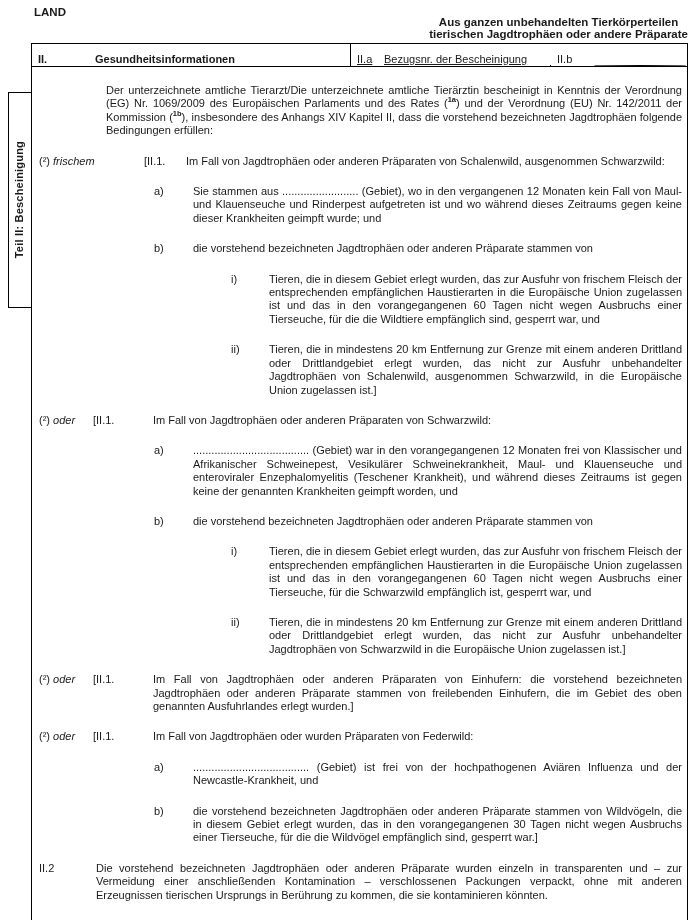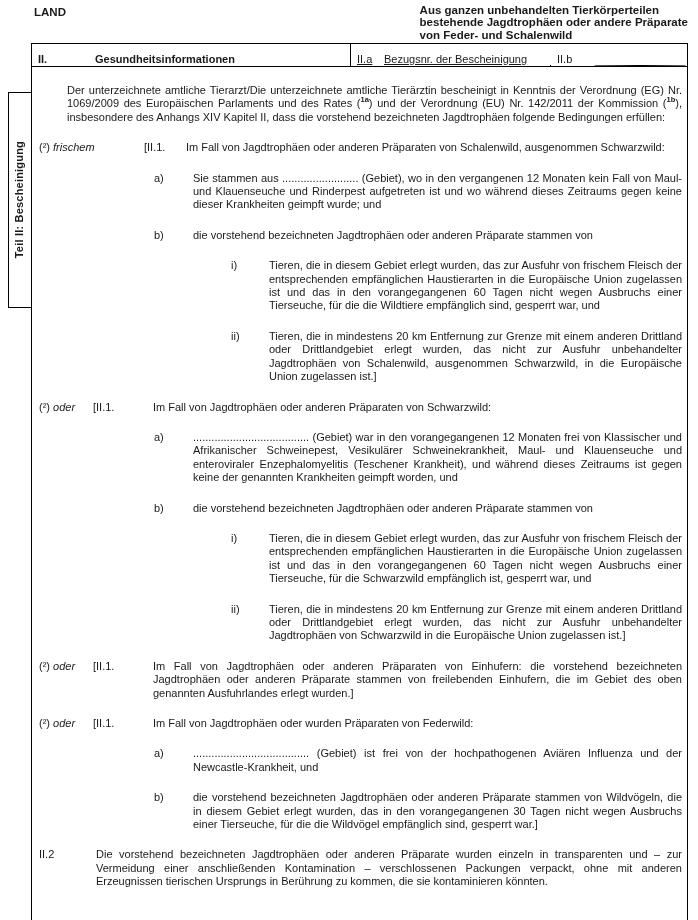--- a/index.html
+++ b/index.html
@@ -4,21 +4,21 @@
 <style>
   html,body { margin:0; padding:0; background:#fff; }
   .page {
     position:relative; width:698px; height:920px; overflow:hidden;
     background:#ffffff; color:#1a1a1a;
     font-family:"Liberation Sans", sans-serif;
     font-size:11px; line-height:13.4px;
   }
   
   .land { position:absolute; left:34px; top:6px; font-weight:bold; font-size:11.5px; }
-  .doc-title { position:absolute; right:10px; top:4px; text-align:left;
+  .doc-title { position:absolute; right:10px; top:16px; text-align:center;
     font-weight:bold; font-size:11.5px; line-height:12.4px; }
   
   .sidebar-box { position:absolute; left:8px; top:92px; width:24px; height:216px;
     border:1.5px solid #000; box-sizing:border-box; background:#fff;
     display:flex; align-items:center; justify-content:center; }
   .vtext { writing-mode:vertical-rl; transform:rotate(180deg); white-space:nowrap;
     font-weight:bold; font-size:11px; letter-spacing:.2px; }
   
   .cert-table { position:absolute; left:31px; top:43px; width:657px; height:877px;
     box-sizing:border-box; border-left:1.5px solid #000; border-right:1.5px solid #000;
@@ -27,41 +27,41 @@
   .thead .cell { display:flex; align-items:flex-end; box-sizing:border-box; padding-left:6px; }
   .cell-main { width:318px; font-weight:bold; }
   .cell-main .no { width:57px; }
   .cell-ref { width:200px; border-left:1.5px solid #000;text-decoration:underline; }
   .cell-ref .no { width:27px; }
   .cell-iib { flex:1; border-left:1.5px solid #000; position:relative;margin-top:21px; }
   .cell-iib svg { position:absolute; left:0; top:0; width:100%; height:100%; }
   
   .tbody { padding:17px 5px 0 7px; text-align:justify; }
   .para { margin:0 0 17px 0; }
-  .intro { margin-left:28px; }
+  .intro { margin-left:67px; }
   sup.fn { font-size:7.5px; font-weight:bold; vertical-align:super; line-height:0; }
   .blk-head { display:grid; }
   .blk-head.first { grid-template-columns:105px 42px 1fr; }
   .blk-head.oder { grid-template-columns:54px 60px 1fr;margin-top:8px; }
   .marker { white-space:nowrap; }
   .marker em { font-style:italic; }
   .item { display:grid; grid-template-columns:39px 1fr; margin:17px 0 0 115px; }
   .subitem { display:grid; grid-template-columns:38px 1fr; margin:17px 0 0 192px; }
   .clause2 { display:grid; grid-template-columns:57px 1fr; }
 </style>
 </head>
 <body>
 
 <div class="page">
 
   <div class="land">LAND</div>
 
   <div class="doc-title">
     <div>Aus ganzen unbehandelten Tierkörperteilen</div>
-    <div>bestehende Jagdtrophäen oder andere Präparate</div>
+    <div>tierischen Jagdtrophäen oder andere Präparate</div>
     <div>von Feder- und Schalenwild</div>
   </div>
 
   <div class="sidebar-box">
     <span class="vtext">Teil II: Bescheinigung</span>
   </div>
 
   <div class="cert-table">
 
     <div class="thead">

